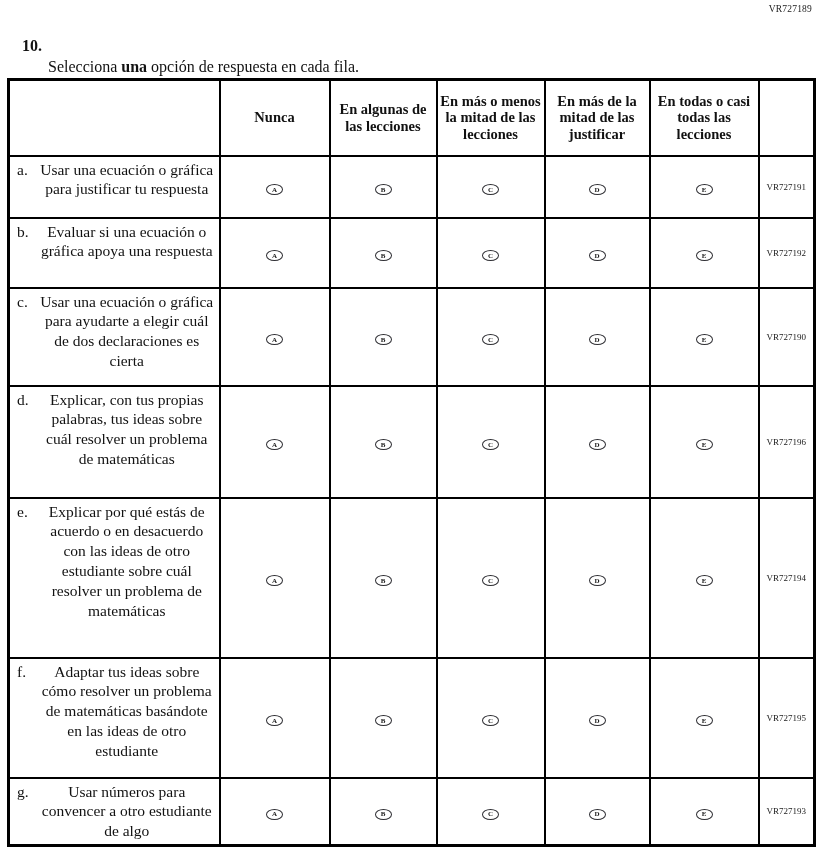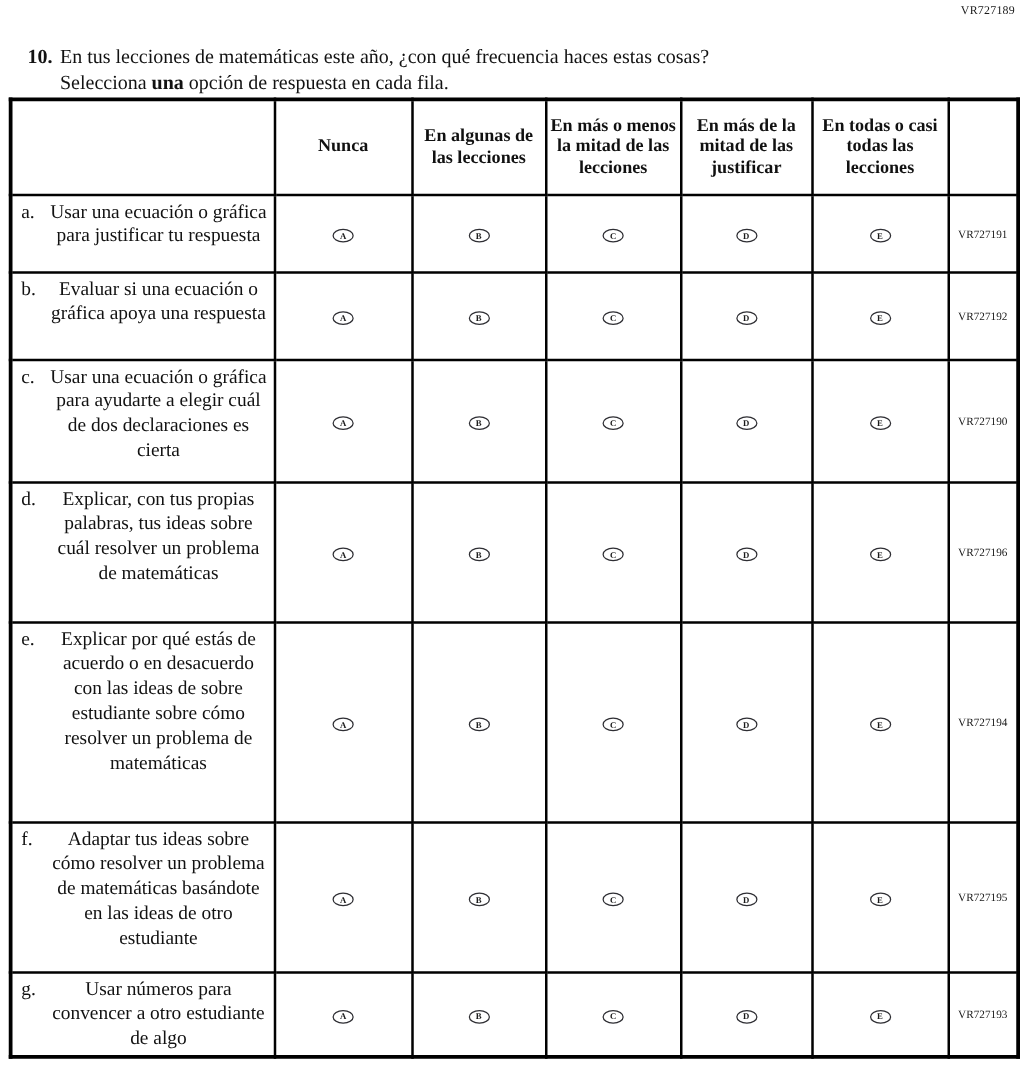--- a/index.html
+++ b/index.html
@@ -114,21 +114,21 @@
 </style>
 </head>
 <body>
 
 <div class="page">
 
   <div class="page-code">VR727189</div>
 
   <div class="question">
     <span class="q-number">10.</span>
-    <span class="q-body"><span>En tus lecciones de matemáticas este año, ¿con qué frecuencia haces estas cosas?</span><br>
+    <span class="q-body"><br>
       <span><span>Selecciona </span><span class="bold">una</span><span> opción de respuesta en cada fila.</span></span>
     </span>
   </div>
 
   <div class="matrix-wrap">
     <table class="matrix">
       <colgroup>
         <col style="width:211px">
         <col style="width:110px">
         <col style="width:107px">
@@ -202,21 +202,21 @@
             <td class="option-cell"><span class="bubble">B</span></td>
             <td class="option-cell"><span class="bubble">C</span></td>
             <td class="option-cell"><span class="bubble">D</span></td>
             <td class="option-cell"><span class="bubble">E</span></td>
             <td class="code-cell">VR727196</td>
     </tr>
           <tr style="height: 160px;">
       <td class="label-cell">
         <div class="label-flex">
           <span class="row-letter">e.</span>
-          <span class="row-label">Explicar por qué estás de acuerdo o en desacuerdo con las ideas de sobre estudiante sobre cómo resolver un problema de matemáticas</span>
+          <span class="row-label">Explicar por qué estás de acuerdo o en desacuerdo con las ideas de otro estudiante sobre cuál resolver un problema de matemáticas</span>
         </div>
       </td>
       <td class="option-cell"><span class="bubble">A</span></td>
             <td class="option-cell"><span class="bubble">B</span></td>
             <td class="option-cell"><span class="bubble">C</span></td>
             <td class="option-cell"><span class="bubble">D</span></td>
             <td class="option-cell"><span class="bubble">E</span></td>
             <td class="code-cell">VR727194</td>
     </tr>
           <tr style="height: 120px;">

